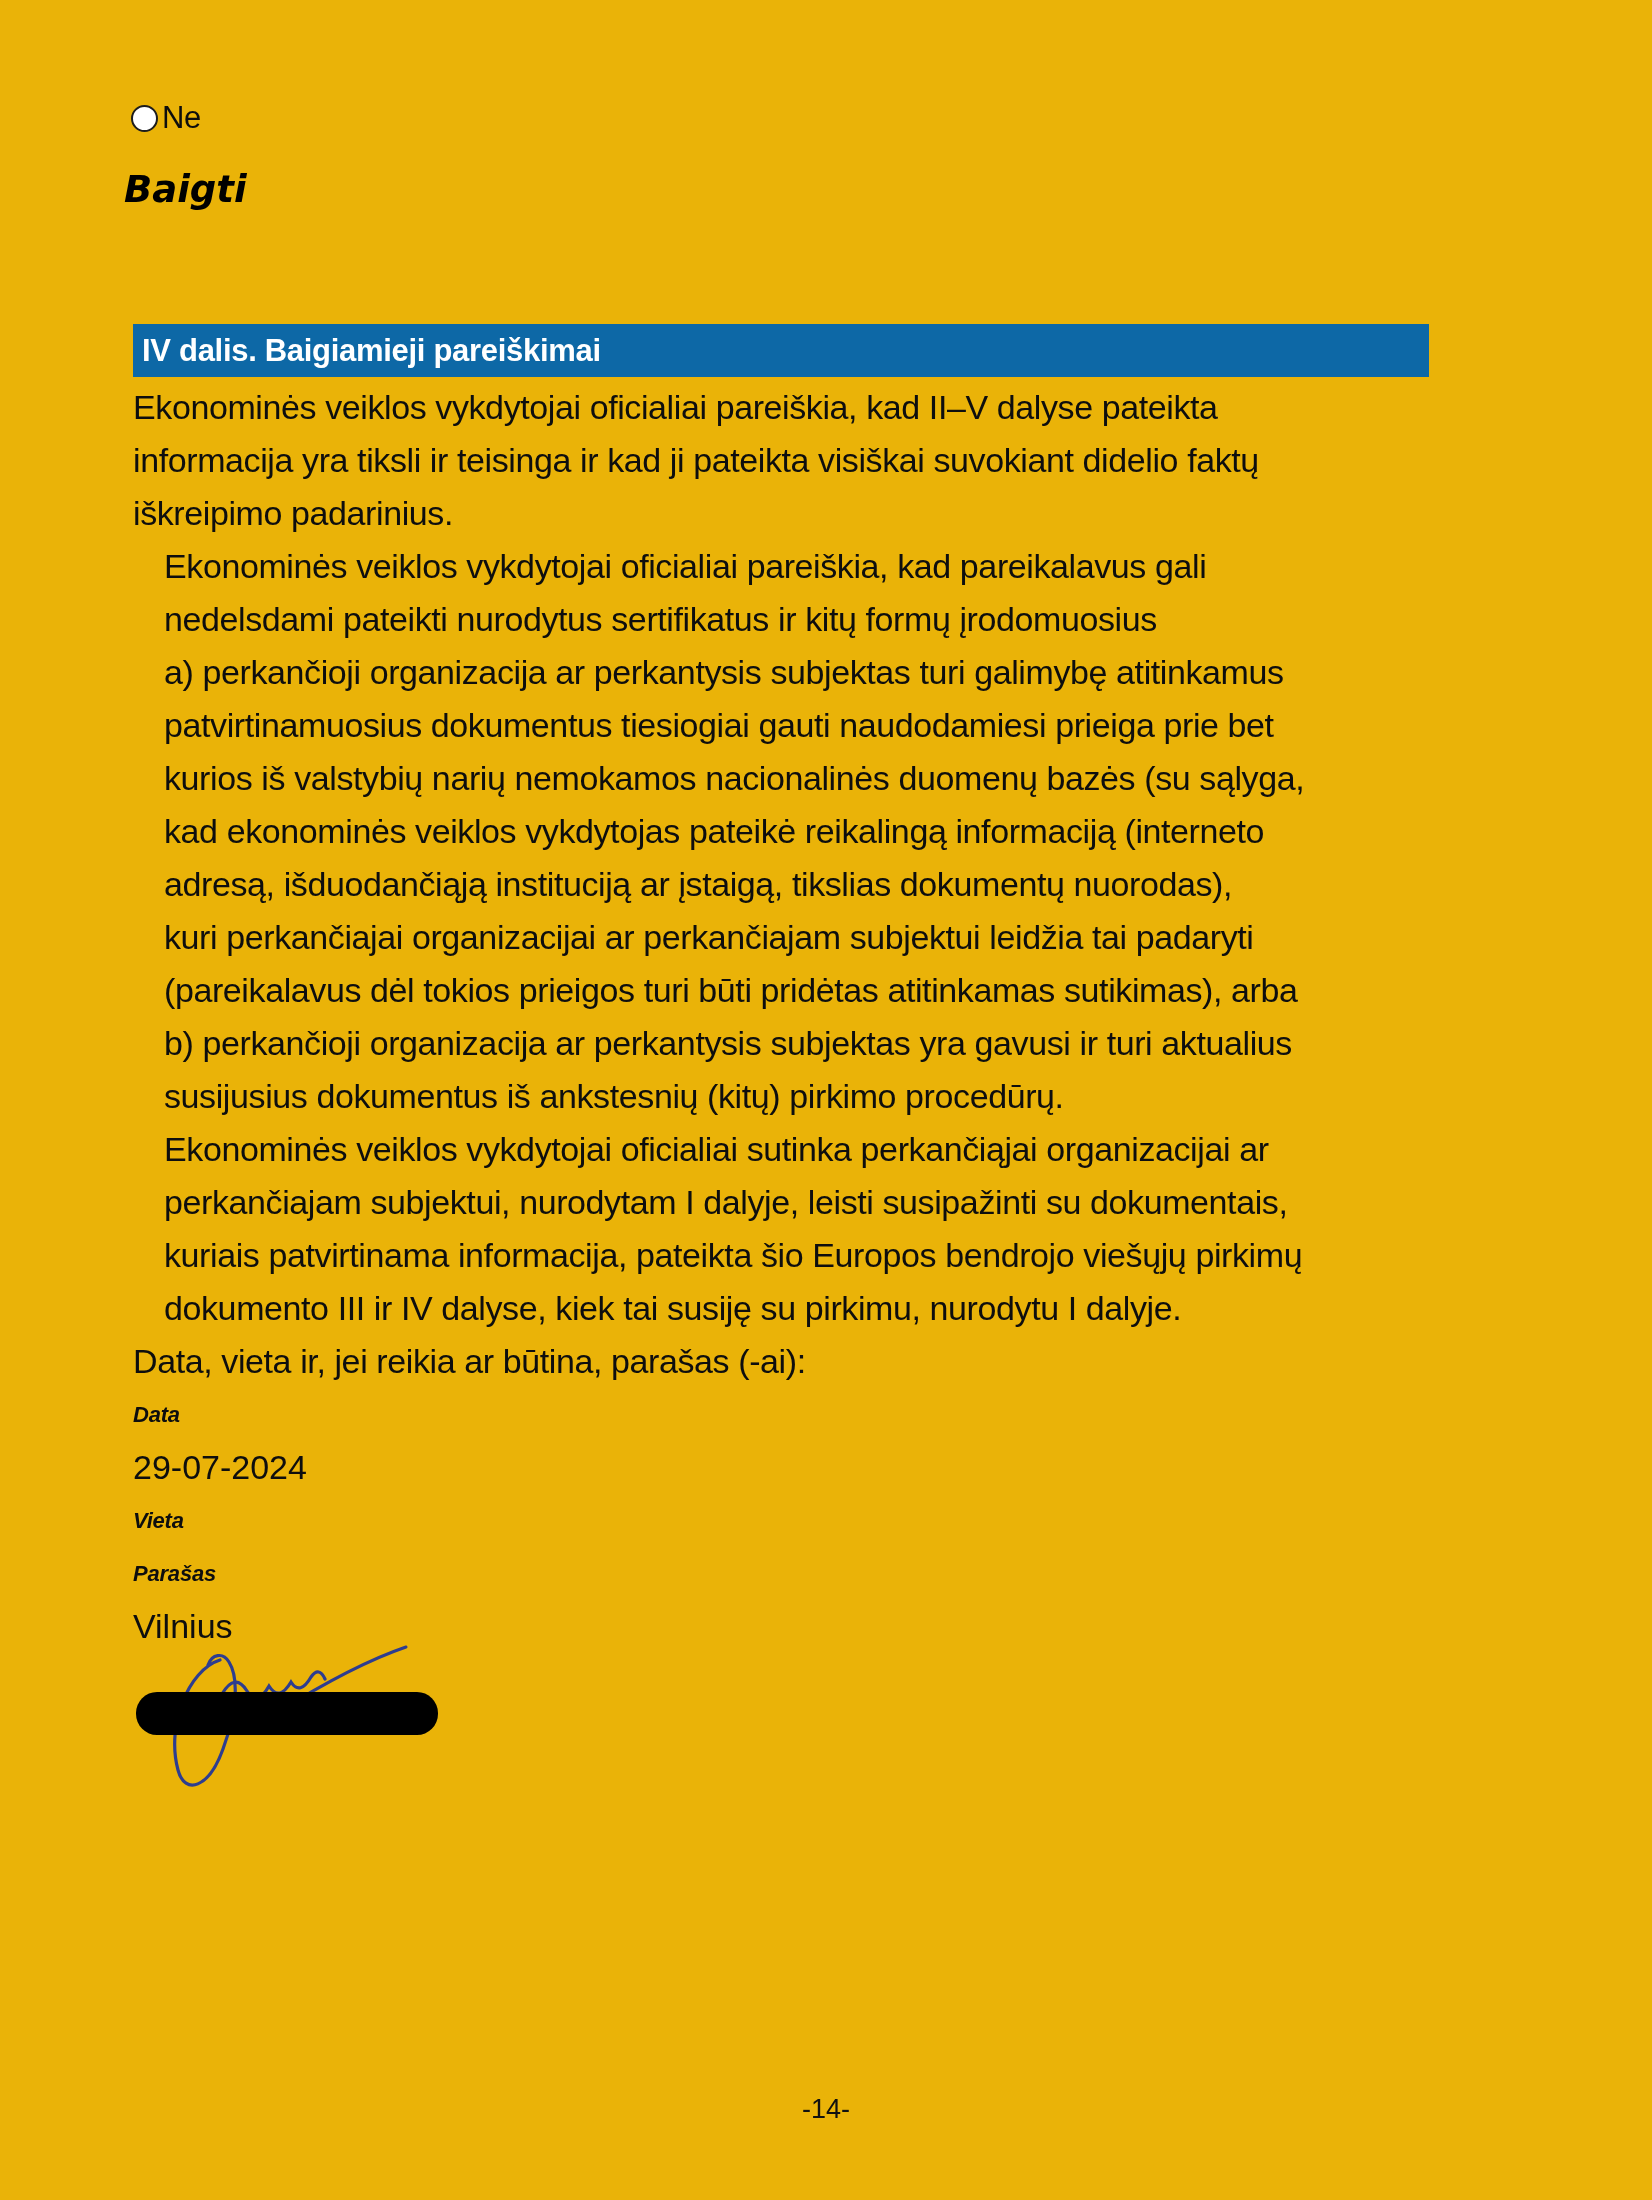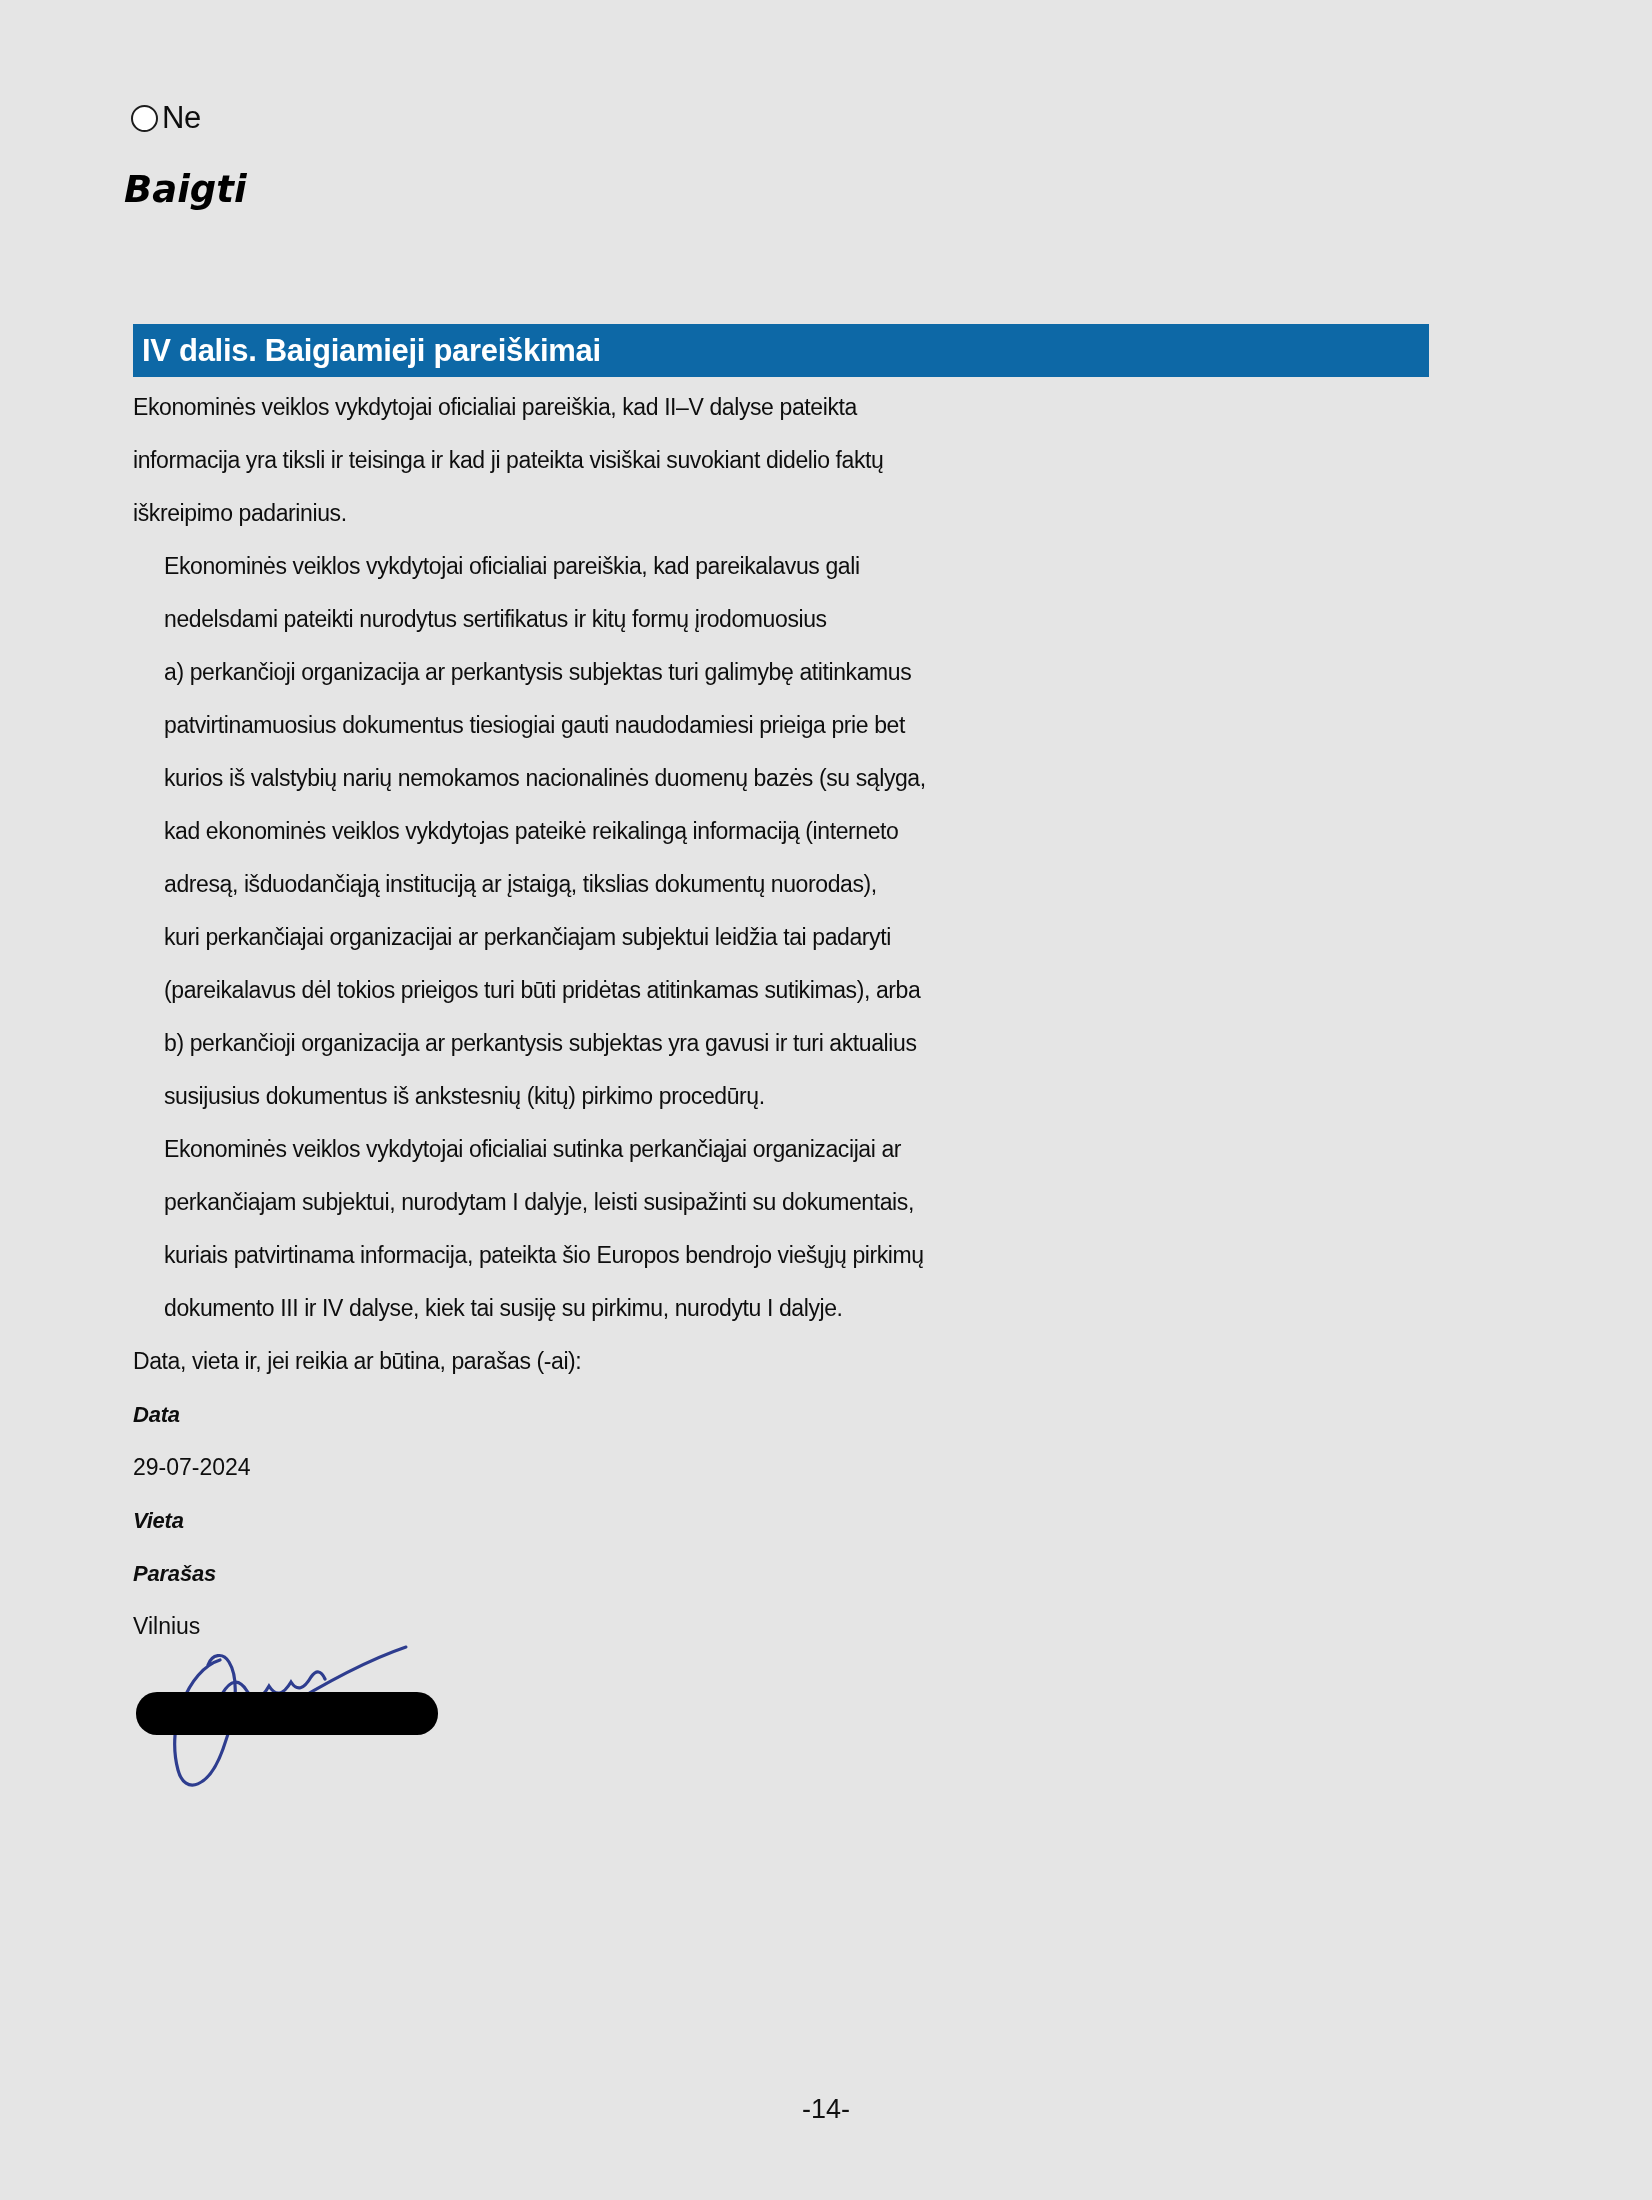--- a/index.html
+++ b/index.html
@@ -1,20 +1,20 @@
 <!DOCTYPE html>
 <html><head>
 <meta charset="utf-8">
 <style>
   html, body { margin: 0; padding: 0; background: #ffffff; }
   .page {
     position: relative;
     width: 1652px;
     height: 2200px;
-    background: #e5e5e5;
+    background: #eab308;
     font-family: "Liberation Sans", sans-serif;
     color: #0e0e0e;
     overflow: hidden;
   }
 
   
   .radio-row {
     position: absolute;
     left: 131px;
     top: 100px;
@@ -66,21 +66,21 @@
   
   .body-flow {
     position: absolute;
     left: 133px;
     top: 381px;
     width: 1400px;
   }
   .line {
     height: 53px;
     line-height: 53px;
-    font-size: 23px;
+    font-size: 34px;
     letter-spacing: -0.4px;
     white-space: nowrap;
   }
   .line.indent { padding-left: 31px; }
   .field-label {
     font-weight: bold;
     font-size: 22px;
     letter-spacing: -0.2px;
     font-style: italic;
   }

